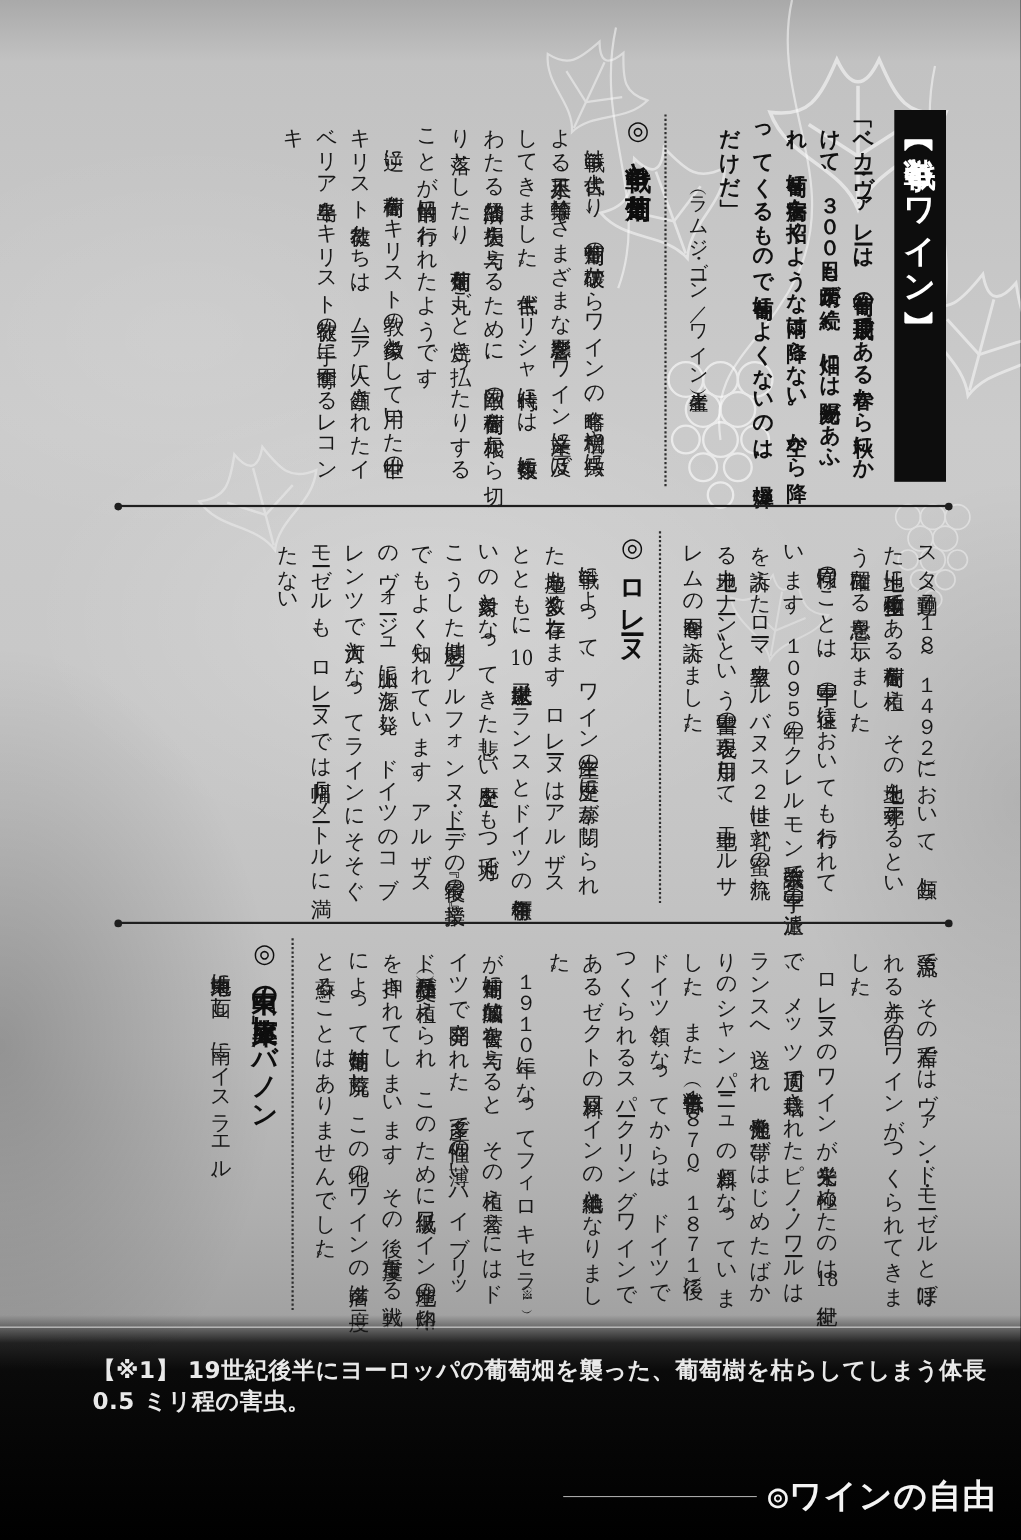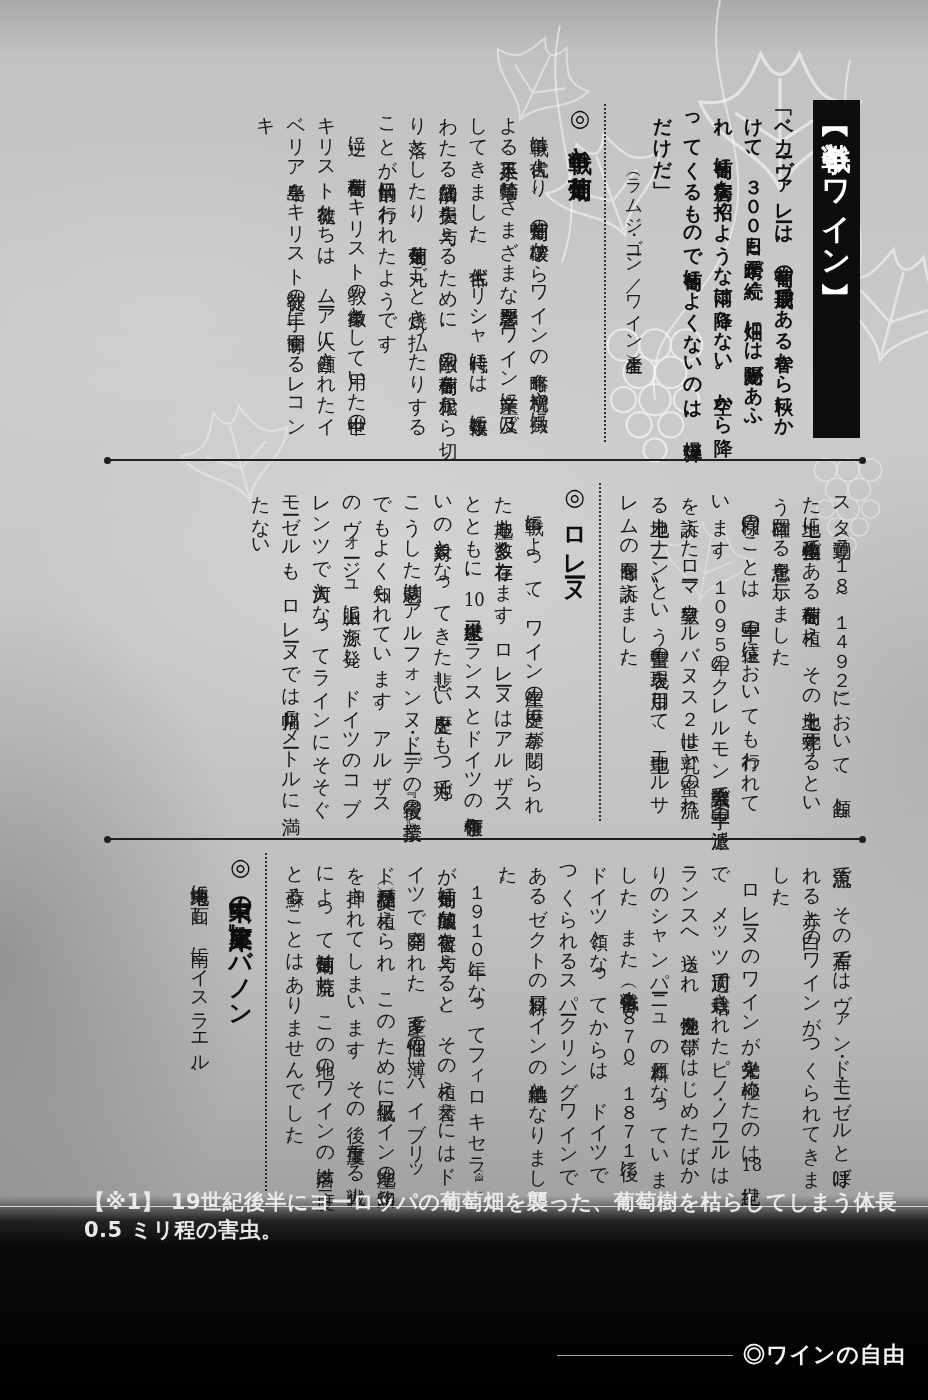--- a/index.html
+++ b/index.html
@@ -45,28 +45,28 @@
   .divider{position:absolute;left:106px;right:64px;height:0;border-top:2px solid #1f1f1f;z-index:2;}
   .divider::before,.divider::after{
     content:"";position:absolute;top:-4px;width:7px;height:7px;border-radius:50%;background:#1f1f1f;
   }
   .divider::before{left:-2px;}
   .divider::after{right:-2px;}
   .d1{top:459px;}
   .d2{top:838px;}
   .footnote-rule{position:absolute;top:1206px;left:0;width:928px;height:1px;background:rgba(255,255,255,.72);z-index:2;}
   .footnote{
-    position:absolute;top:1188px;left:84px;z-index:2;color:#e9e9e9;
+    position:absolute;top:1232px;left:84px;z-index:2;color:#e9e9e9;
     font-family:"DejaVu Sans","Liberation Sans",sans-serif;font-weight:bold;font-size:21px;letter-spacing:.5px;
   }
   .footer{position:absolute;top:1340px;right:22px;z-index:2;display:flex;align-items:center;gap:10px;}
   .footer-line{width:176px;height:1px;background:#a8a8a8;}
   .footer-label{
-    color:#f4f4f4;font-family:Liberation Serif, serif;
-    font-weight:bold;font-size:22px;letter-spacing:1px;
+    color:#f4f4f4;font-family:Liberation Mono, monospace;
+    font-weight:bold;font-size:30px;letter-spacing:1px;
   }
 </style>
 </head>
 <body>
 
 <div class="page">
 
   <svg class="art" viewBox="0 0 928 1400" xmlns="http://www.w3.org/2000/svg">
     <defs>
       <g id="leaf">

